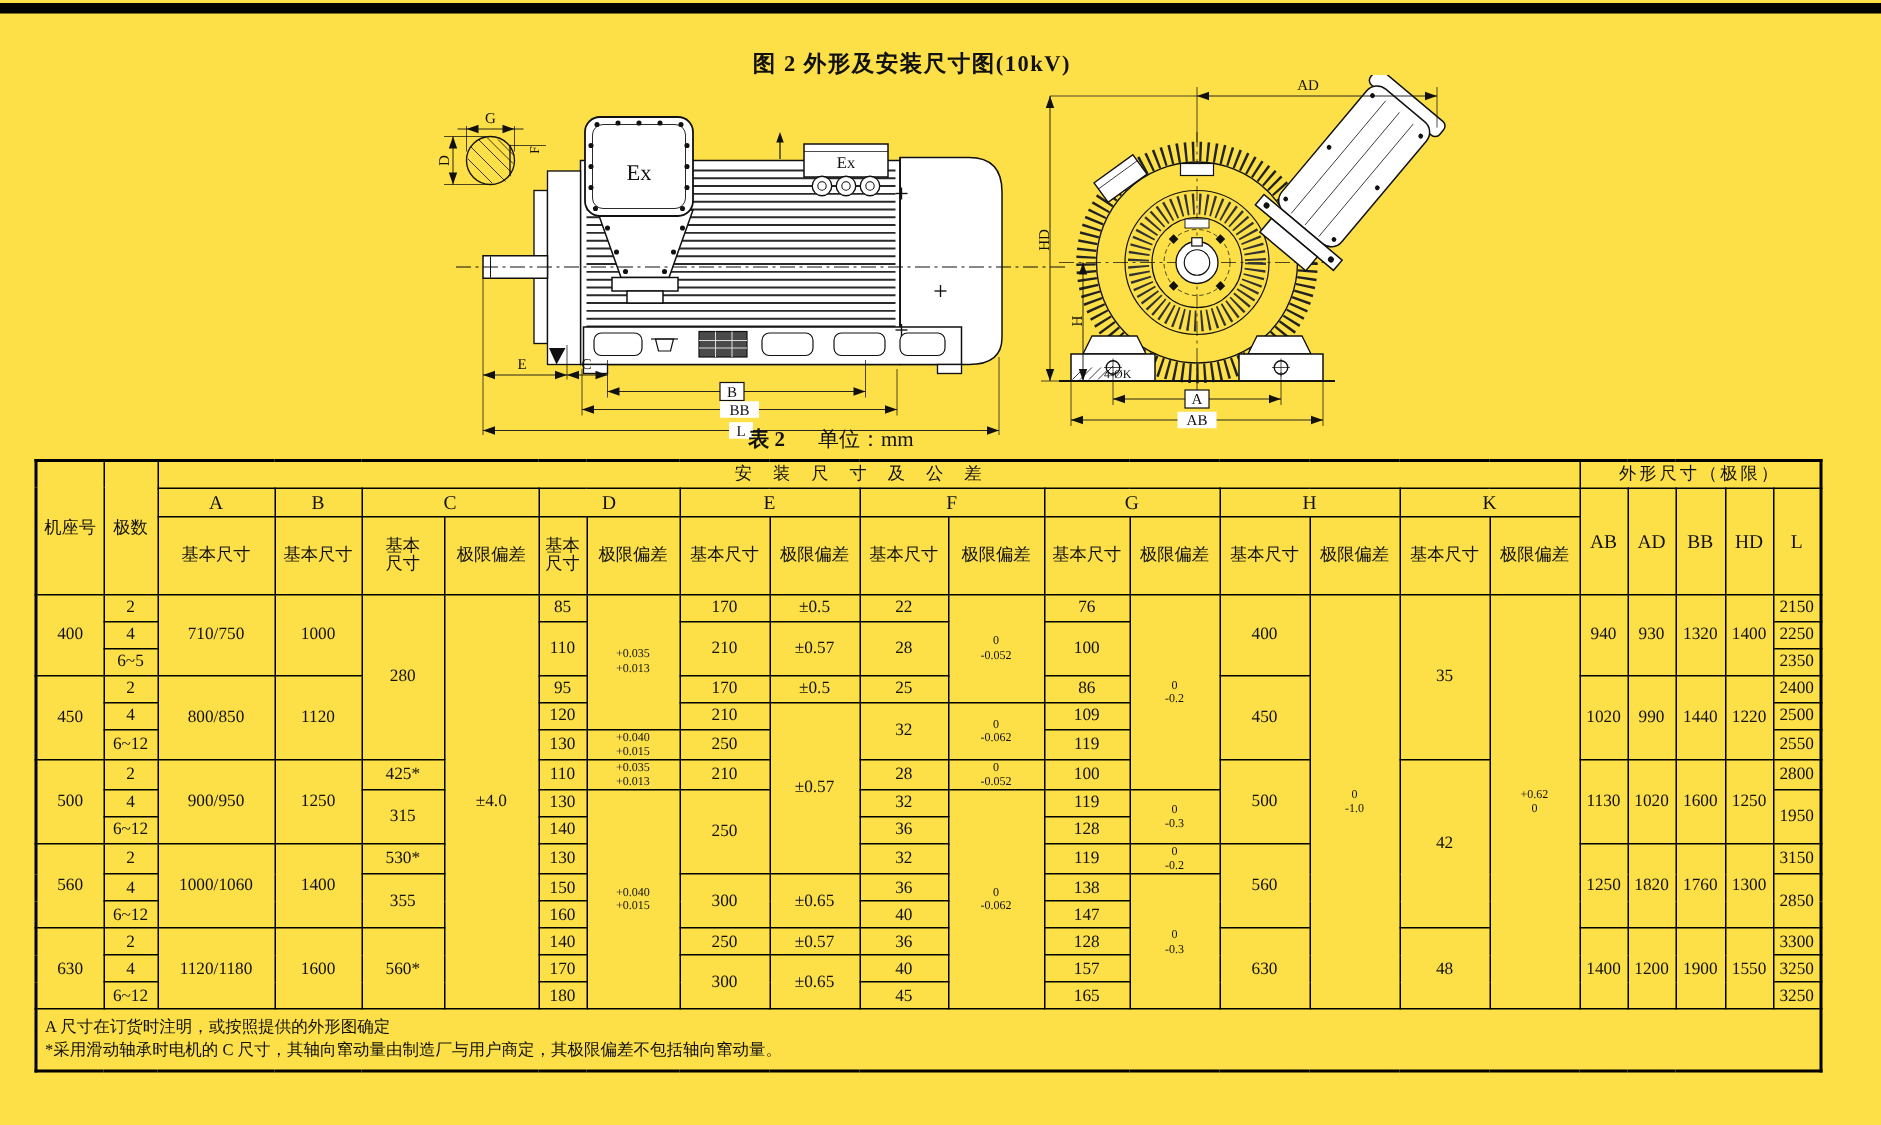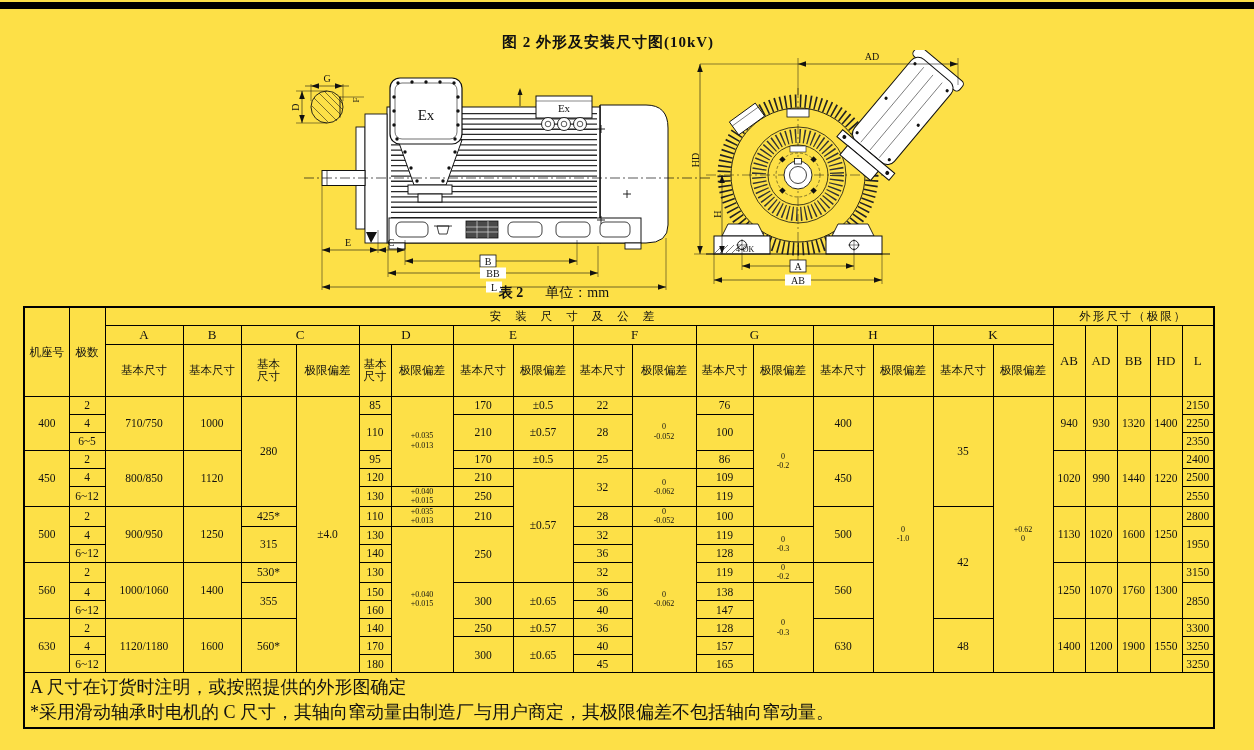--- a/index.html
+++ b/index.html
@@ -15,21 +15,21 @@
             table-layout:fixed;border:2px solid #000;}
   table.dim td{border:1px solid #000;text-align:center;vertical-align:middle;
                font-size:11.5px;padding:0 1px;line-height:1.05;overflow:hidden;}
   tr.h1{height:18px;} tr.h2{height:19px;} tr.h3{height:52px;margin-top:23px;} tbody tr{height:18px;}
   td.grp{letter-spacing:14px;font-size:12.5px;margin-left:47px;}
   td.grp2{letter-spacing:2px;font-size:12.5px;}
   td.fs12{font-size:12.5px;}
   tr.h2 td{font-size:13px;}
   td.sub{font-size:10.5px;white-space:pre-line;line-height:1.15;}
   tbody td.tol{font-size:8px;white-space:pre-line;line-height:1.2;}
-  tfoot td.notes{text-align:left;font-size:18px;line-height:1.4;padding:2px 5px;height:36px;}
+  tfoot td.notes{text-align:left;font-size:11px;line-height:1.4;padding:2px 5px;height:36px;}
 </style>
 </head>
 <body>
 
 <div id="page">
   <div class="topbar"></div>
   <div class="fig-title">图 2 外形及安装尺寸图(10kV)</div>
 
   <svg style="position:absolute;left:0;top:50px" width="1254" height="252" viewBox="0 50 1254 252">
 
@@ -487,21 +487,21 @@
           <td rowspan="3">1000/1060</td>
           <td rowspan="3">1400</td>
           <td>530*</td>
           <td>130</td>
           <td>32</td>
           <td>119</td>
           <td class="tol">0
 -0.2</td>
           <td rowspan="3">560</td>
           <td rowspan="3">1250</td>
-          <td rowspan="3">1070</td>
+          <td rowspan="3">1820</td>
           <td rowspan="3">1760</td>
           <td rowspan="3">1300</td>
           <td>3150</td>
         </tr>
         <tr>
           <td>4</td>
           <td rowspan="2">355</td>
           <td>150</td>
           <td rowspan="2">300</td>
           <td rowspan="2">±0.65</td>

